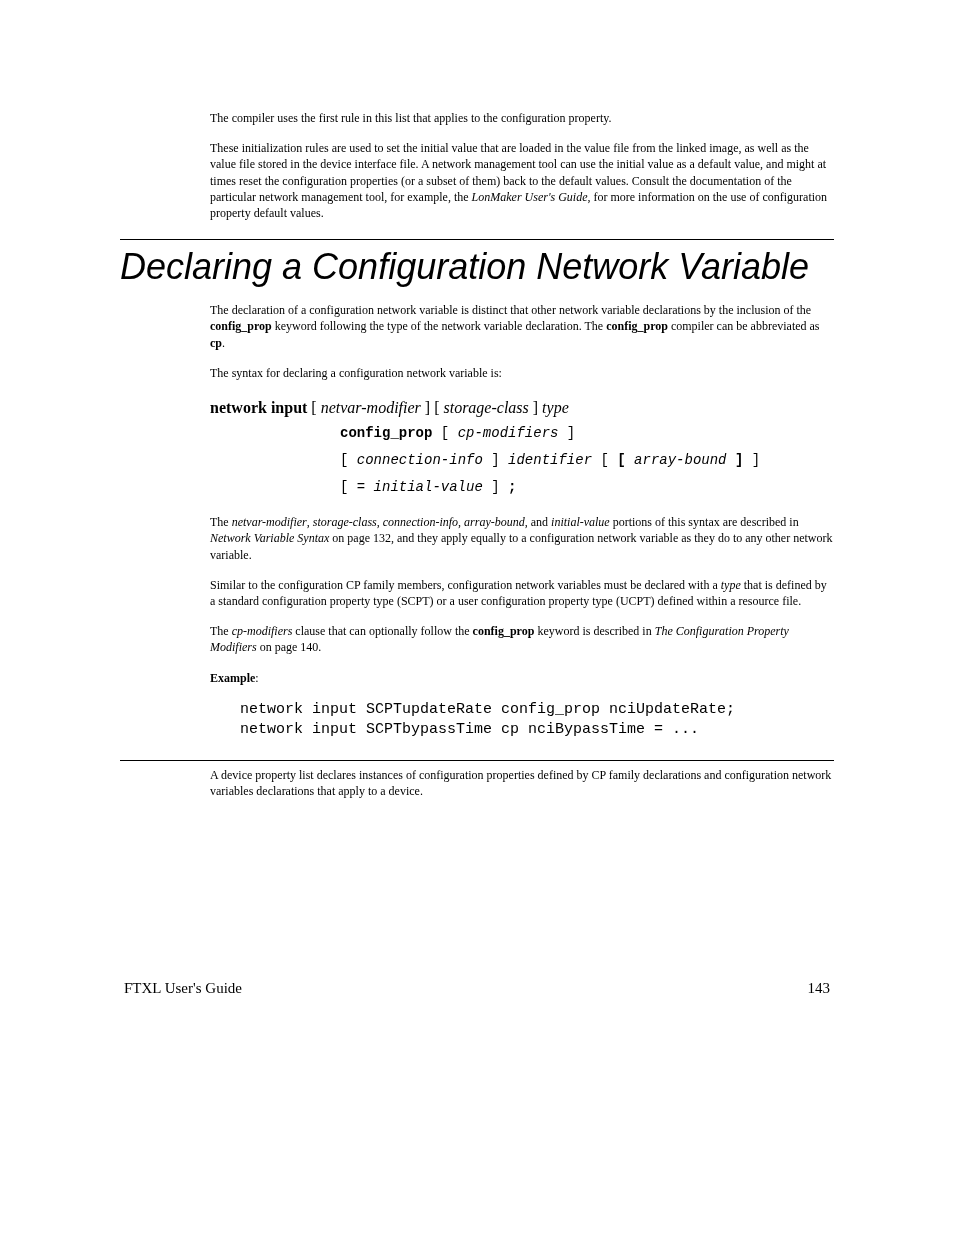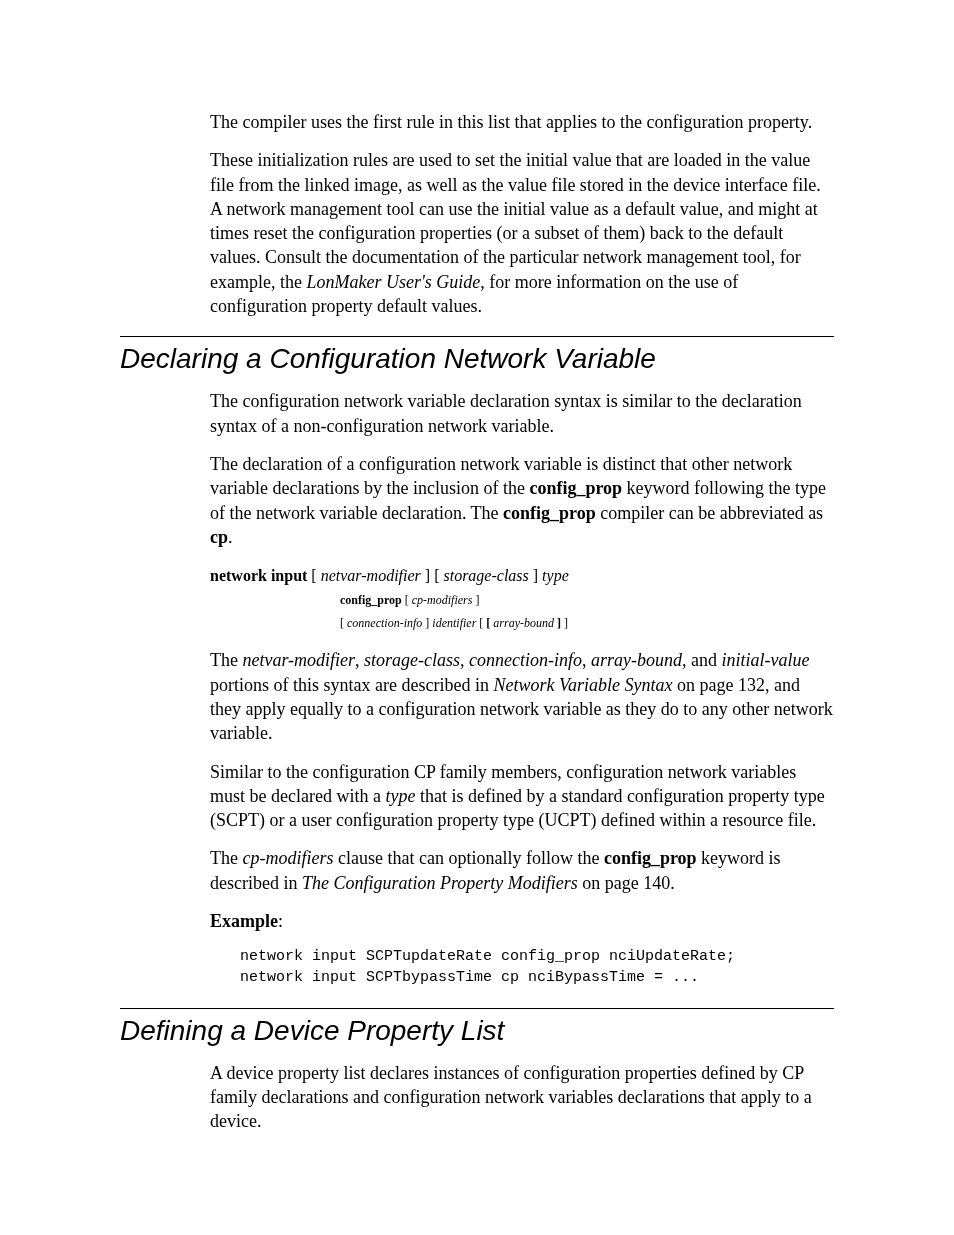--- a/index.html
+++ b/index.html
@@ -9,51 +9,51 @@
     font-family: Georgia, 'Times New Roman', serif;
     color: #000;
     width: 954px;
   }
   .page {
     padding: 110px 120px 60px 120px;
     box-sizing: border-box;
   }
   .body-text {
     font-family: 'Century Schoolbook', Georgia, serif;
-    font-size: 18px;
+    font-size: 12px;
     line-height: 1.35;
     margin-left: 90px;
   }
   p {
     margin: 0 0 14px 0;
   }
   .section-rule {
     border: none;
     border-top: 1px solid #000;
     margin: 18px 0 6px 0;
   }
   h2 {
     font-family: Arial, Helvetica, sans-serif;
     font-style: italic;
     font-weight: 400;
-    font-size: 28px;
+    font-size: 36px;
     margin: 4px 0 14px 0;
   }
   .bold { font-weight: bold; }
   .italic { font-style: italic; }
   .syntax-block {
     margin-left: 90px;
     font-family: 'Century Schoolbook', Georgia, serif;
     font-size: 16px;
     line-height: 1.6;
   }
   .syntax-indent {
     margin-left: 220px;
-    font-family: Liberation Serif, serif;
-    font-size: 12px;
+    font-family: Liberation Mono, monospace;
+    font-size: 14px;
     line-height: 1.9;
   }
   .code-block {
     font-family: 'Courier New', monospace;
     font-size: 15px;
     white-space: pre;
     margin-left: 120px;
     line-height: 1.35;
     margin-bottom: 20px;
   }
@@ -75,36 +75,39 @@
     <p>The compiler uses the first rule in this list that applies to the configuration property.</p>
     <p>
       <span>These initialization rules are used to set the initial value that are loaded in the value file from the linked image, as well as the value file stored in the device interface file.  A network management tool can use the initial value as a default value, and might at times reset the configuration properties (or a subset of them) back to the default values.  Consult the documentation of the particular network management tool, for example, the </span><span class="italic">LonMaker User's Guide</span><span>, for more information on the use of configuration property default values.</span>
     </p>
   </div>
 
   <hr class="section-rule">
   <h2>Declaring a Configuration Network Variable</h2>
 
   <div class="body-text">
-    <p>The configuration network variable declaration syntax is similar to the declaration syntax of a non-configuration network variable.</p>
     <p>
       <span>The declaration of a configuration network variable is distinct that other network variable declarations by the inclusion of the </span><span class="bold">config_prop</span><span> keyword following the type of the network variable declaration.  The </span><span class="bold">config_prop</span><span> compiler can be abbreviated as </span><span class="bold">cp</span><span>.</span>
     </p>
+    <p>The syntax for declaring a configuration network variable is:</p>
   </div>
 
   <div class="syntax-block">
     <span class="bold">network input</span><span>  [ </span><span class="italic">netvar-modifier</span><span> ] [ </span><span class="italic">storage-class</span><span> ] </span><span class="italic">type</span>
   </div>
 
   <div class="syntax-indent">
     <div>
       <span class="bold">config_prop</span><span> [ </span><span class="italic">cp-modifiers</span><span> ]</span>
     </div>
     <div>
       <span>[ </span><span class="italic">connection-info</span><span> ] </span><span class="italic">identifier</span><span> [ </span><span class="bold">[ </span><span class="italic">array-bound </span><span class="bold">]</span><span> ]</span>
+    </div>
+    <div>
+      <span>[ = </span><span class="italic">initial-value</span><span> ] </span><span class="bold">;</span>
     </div>
   </div>
 
   <div class="body-text" style="margin-top:14px">
     <p>
       <span>The </span><span class="italic">netvar-modifier</span><span>, </span><span class="italic">storage-class</span><span>, </span><span class="italic">connection-info</span><span>, </span><span class="italic">array-bound</span><span>, and </span><span class="italic">initial-value</span><span> portions of this syntax are described in </span><span class="italic">Network Variable Syntax</span><span> on page 132, and they apply equally to a configuration network variable as they do to any other network variable.</span>
     </p>
     <p>
       <span>Similar to the configuration CP family members, configuration network variables must be declared with a </span><span class="italic">type</span><span> that is defined by a standard configuration property type (SCPT) or a user configuration property type (UCPT) defined within a resource file.</span>
     </p>
@@ -113,21 +116,20 @@
     </p>
     <p>
       <span class="bold">Example</span><span>:</span>
     </p>
   </div>
 
   <div class="code-block">network input SCPTupdateRate config_prop nciUpdateRate;
 network input SCPTbypassTime cp nciBypassTime = ...</div>
 
   <hr class="section-rule">
-  <h2>Defining a Device Property List</h2>
 
   <div class="body-text">
     <p>A device property list declares instances of configuration properties defined by CP family declarations and configuration network variables declarations that apply to a device.</p>
   </div>
 
   <div class="footer">
     <span>FTXL User's Guide</span>
     <span>143</span>
   </div>
 

